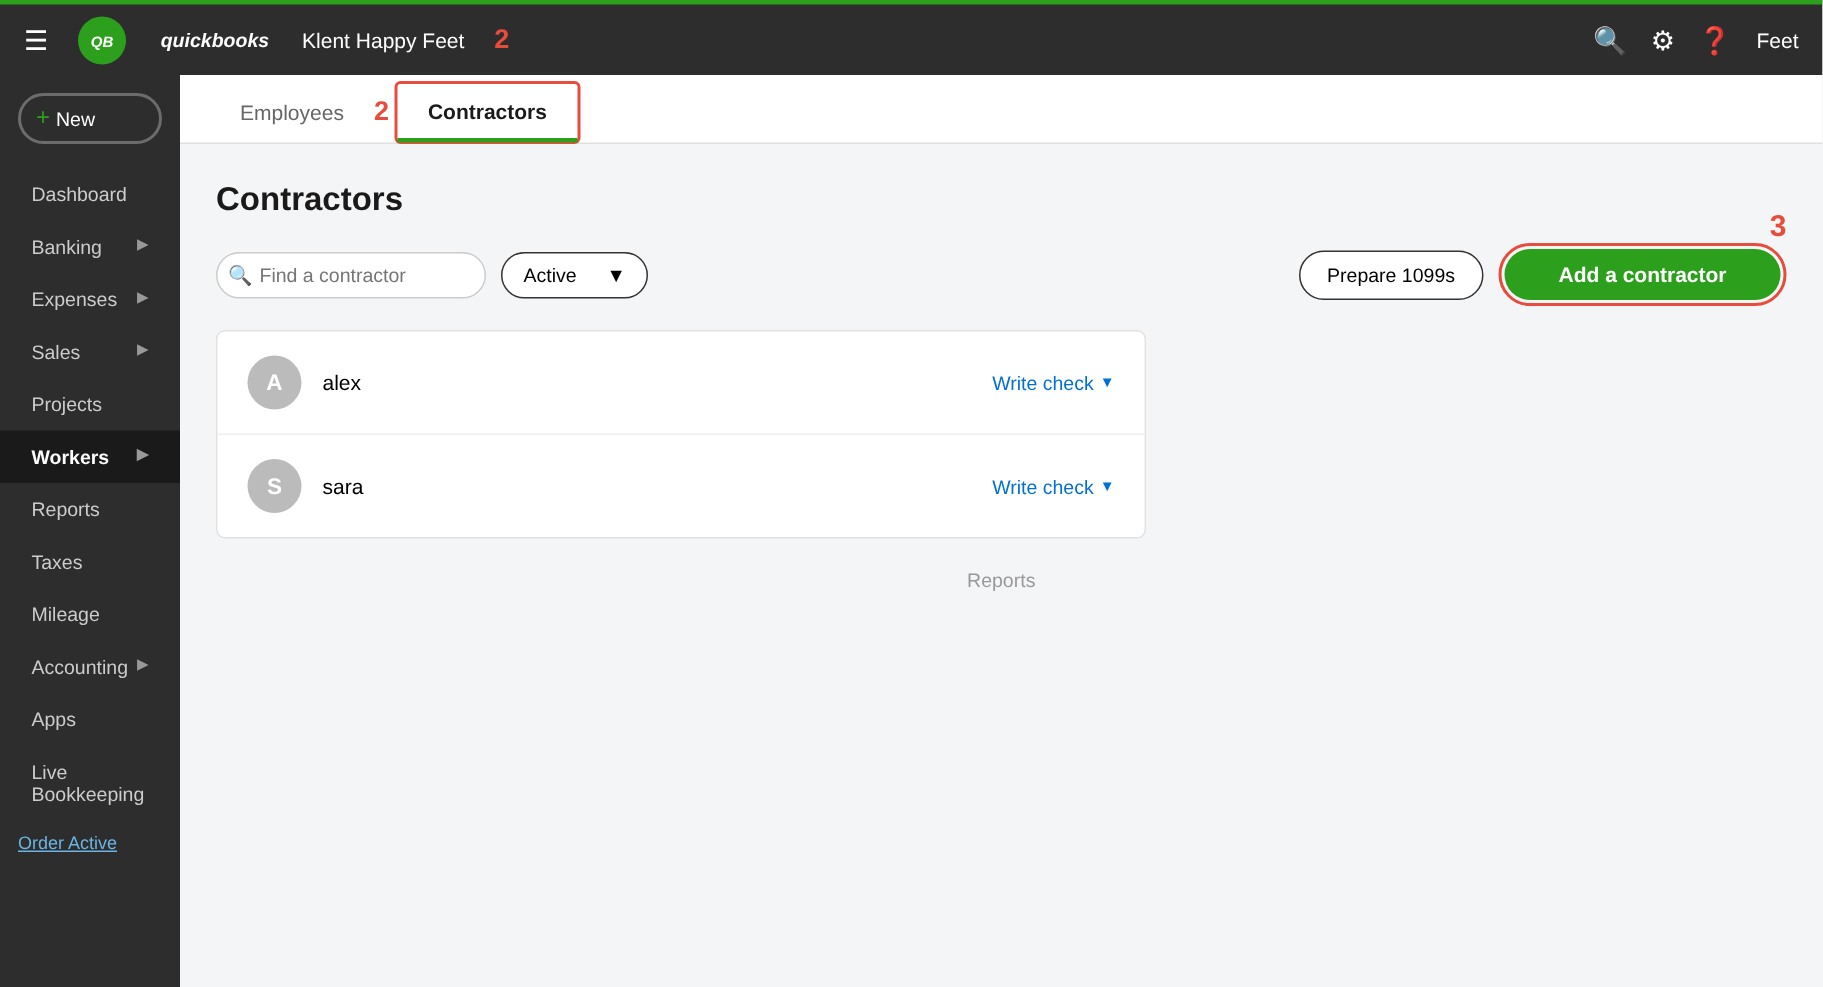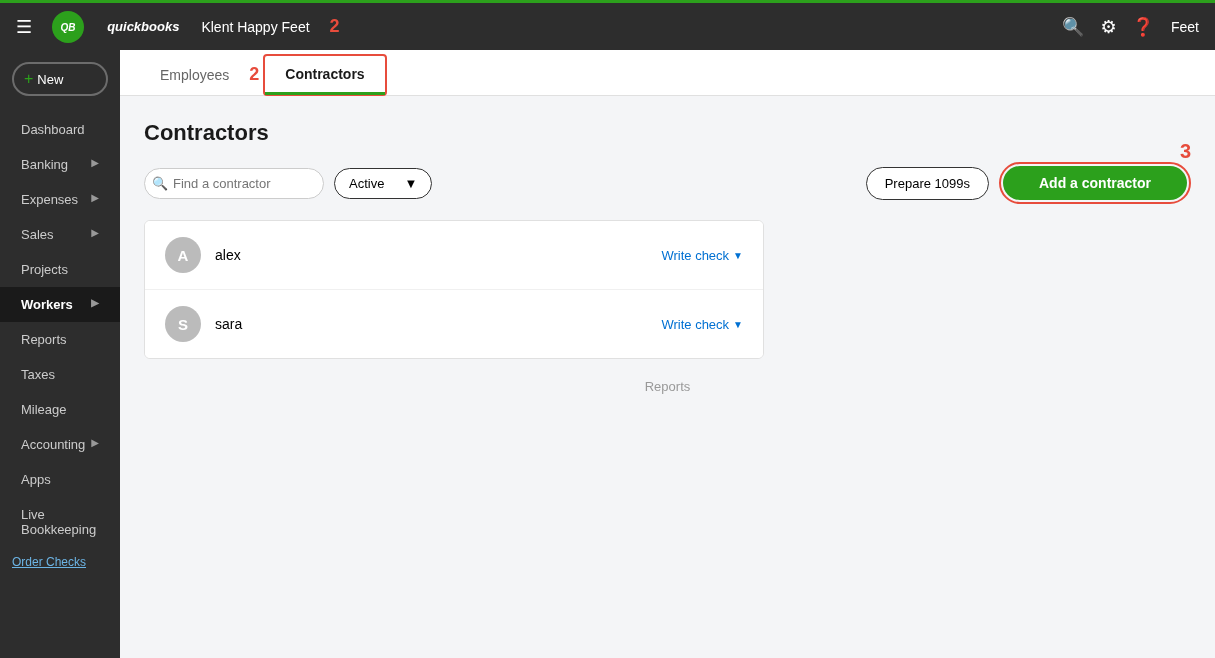--- a/index.html
+++ b/index.html
@@ -375,21 +375,21 @@
     <div class="sidebar-item">
       <span>Accounting</span>
       <span class="chevron">▶</span>
     </div>
     <div class="sidebar-item">
       <span>Apps</span>
     </div>
     <div class="sidebar-item">
       <span>Live Bookkeeping</span>
     </div>
-    <div class="sidebar-link">Order Checks</div>
+    <div class="sidebar-link">Order Active</div>
   </div>
 
   <div class="main-content">
 
     <div class="tab-bar">
       <div class="tab">
         <span>Employees</span>
       </div>
       <div style="display:flex; align-items: flex-end; padding-bottom:0;">
         <span style="color:#e74c3c; font-size:18px; font-weight:bold; margin-right:4px; padding-bottom:10px;">2</span>

